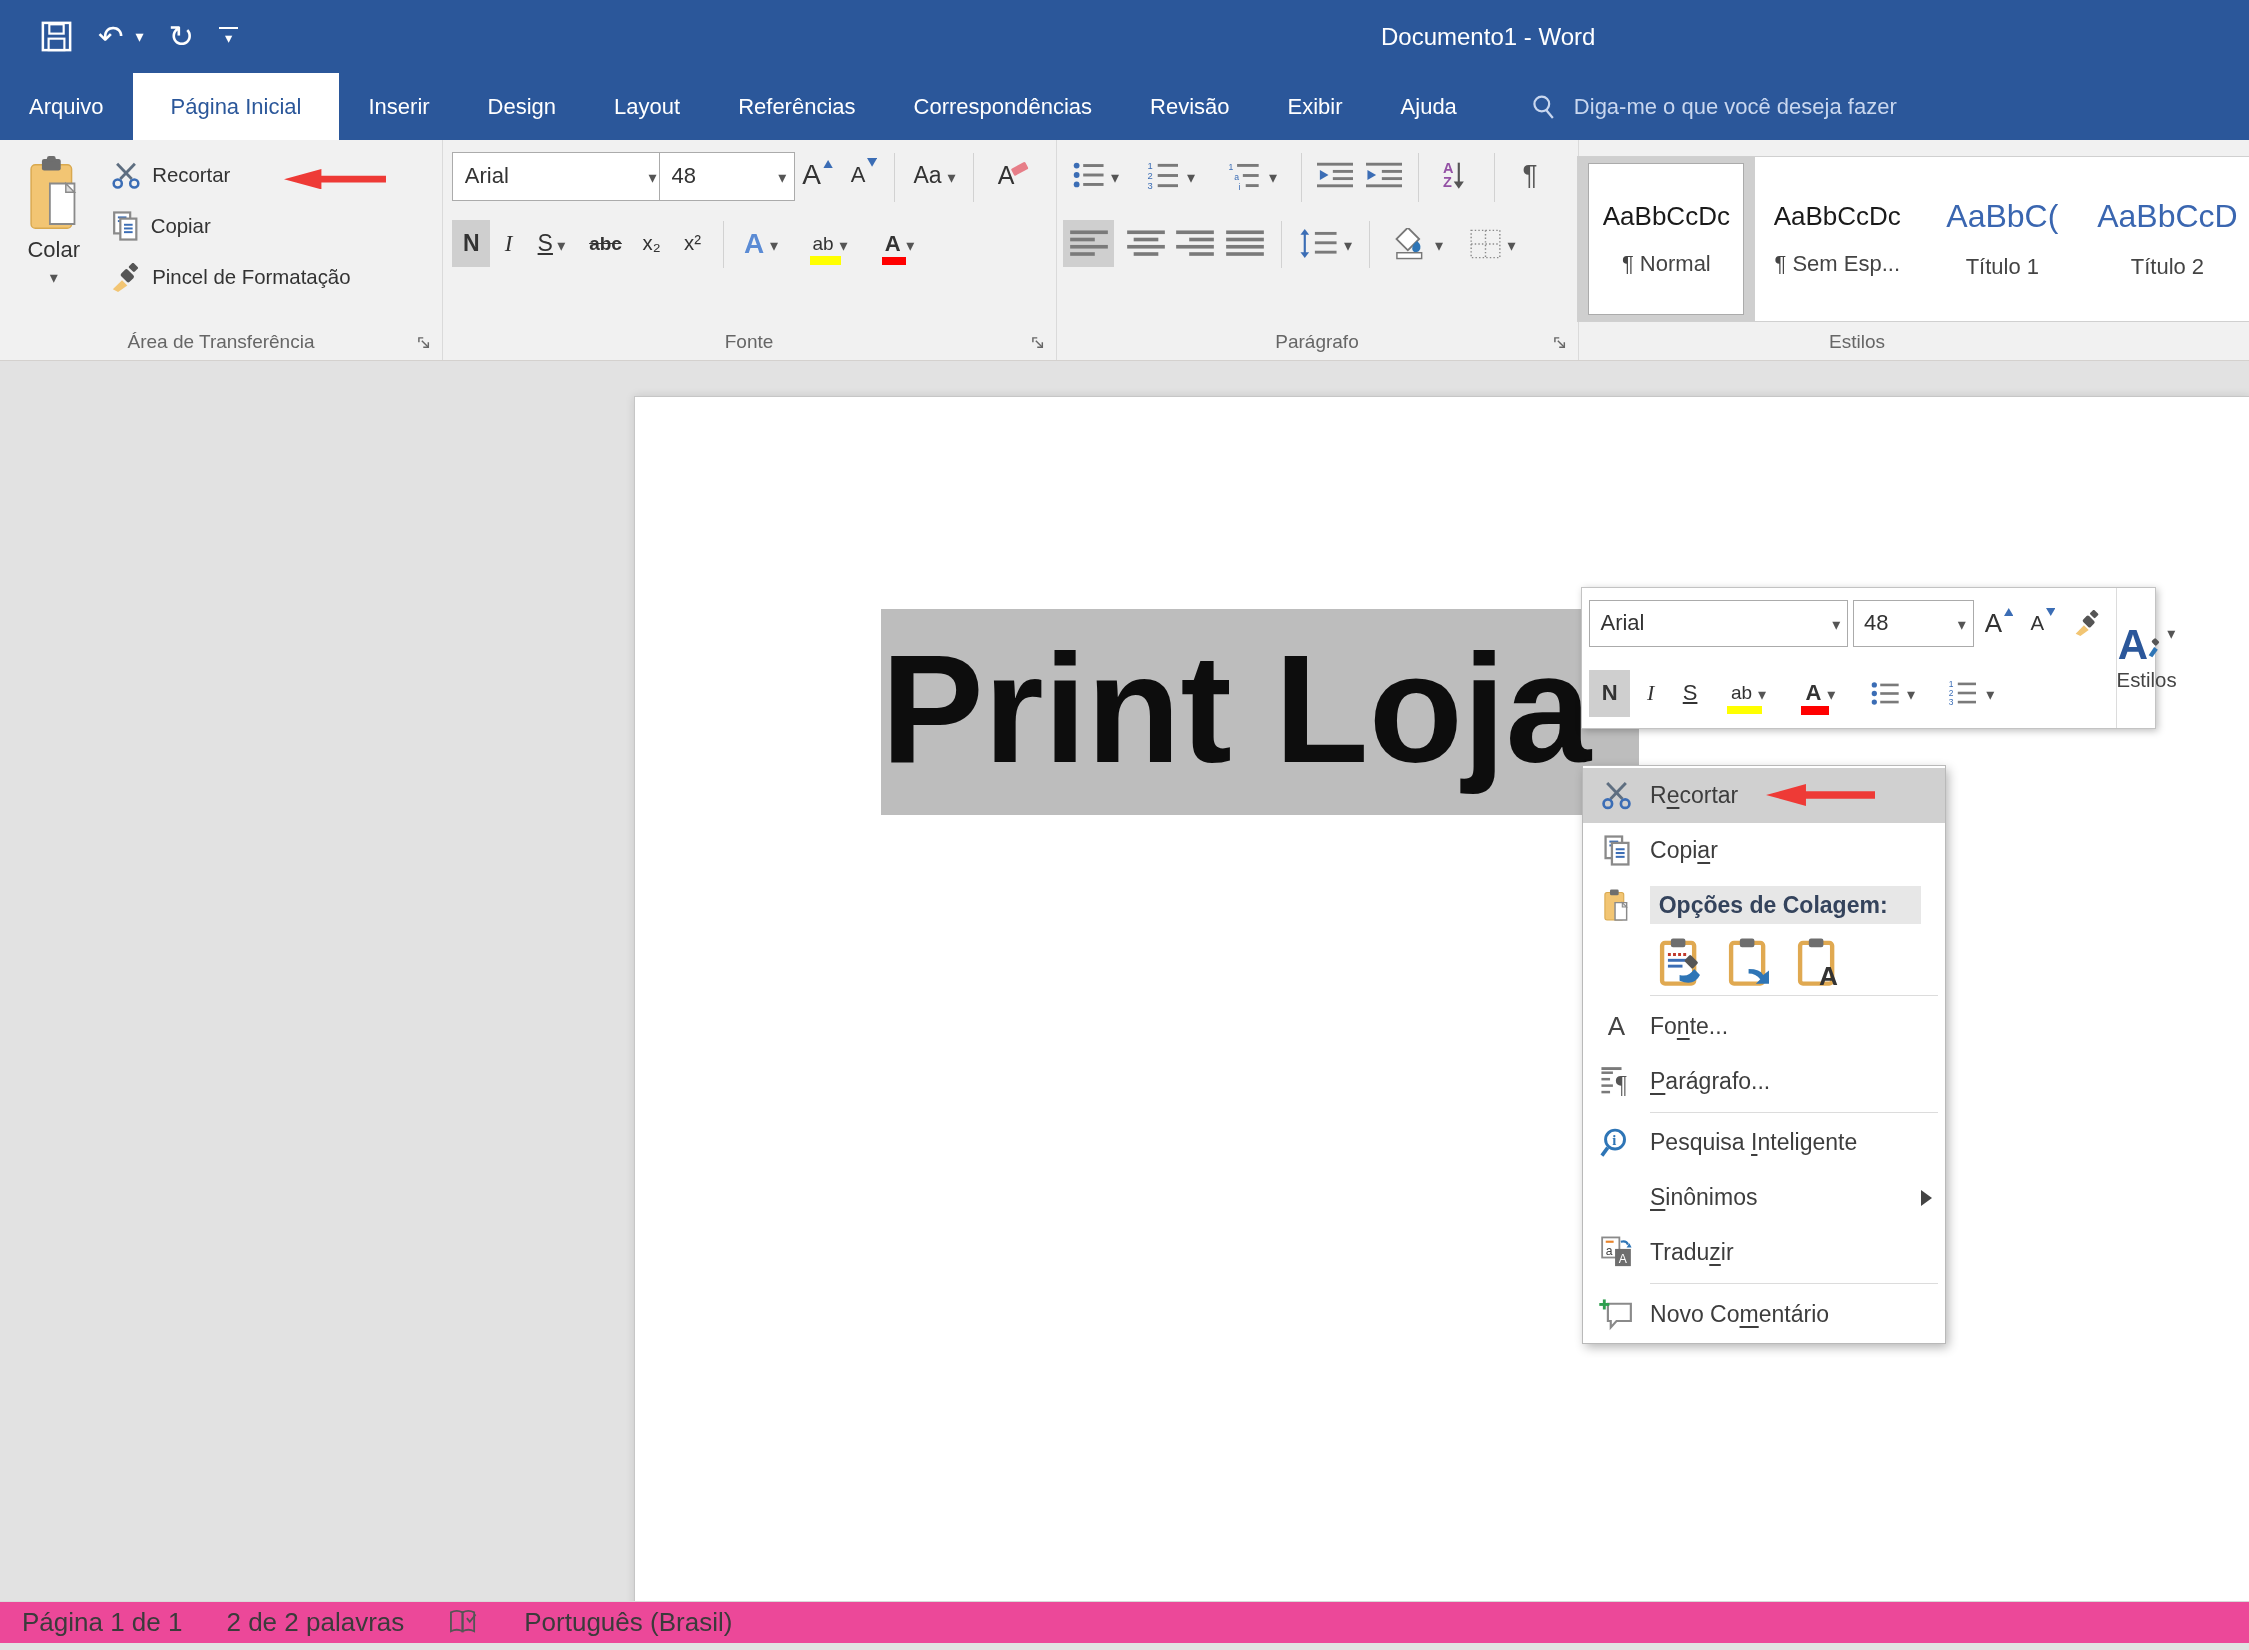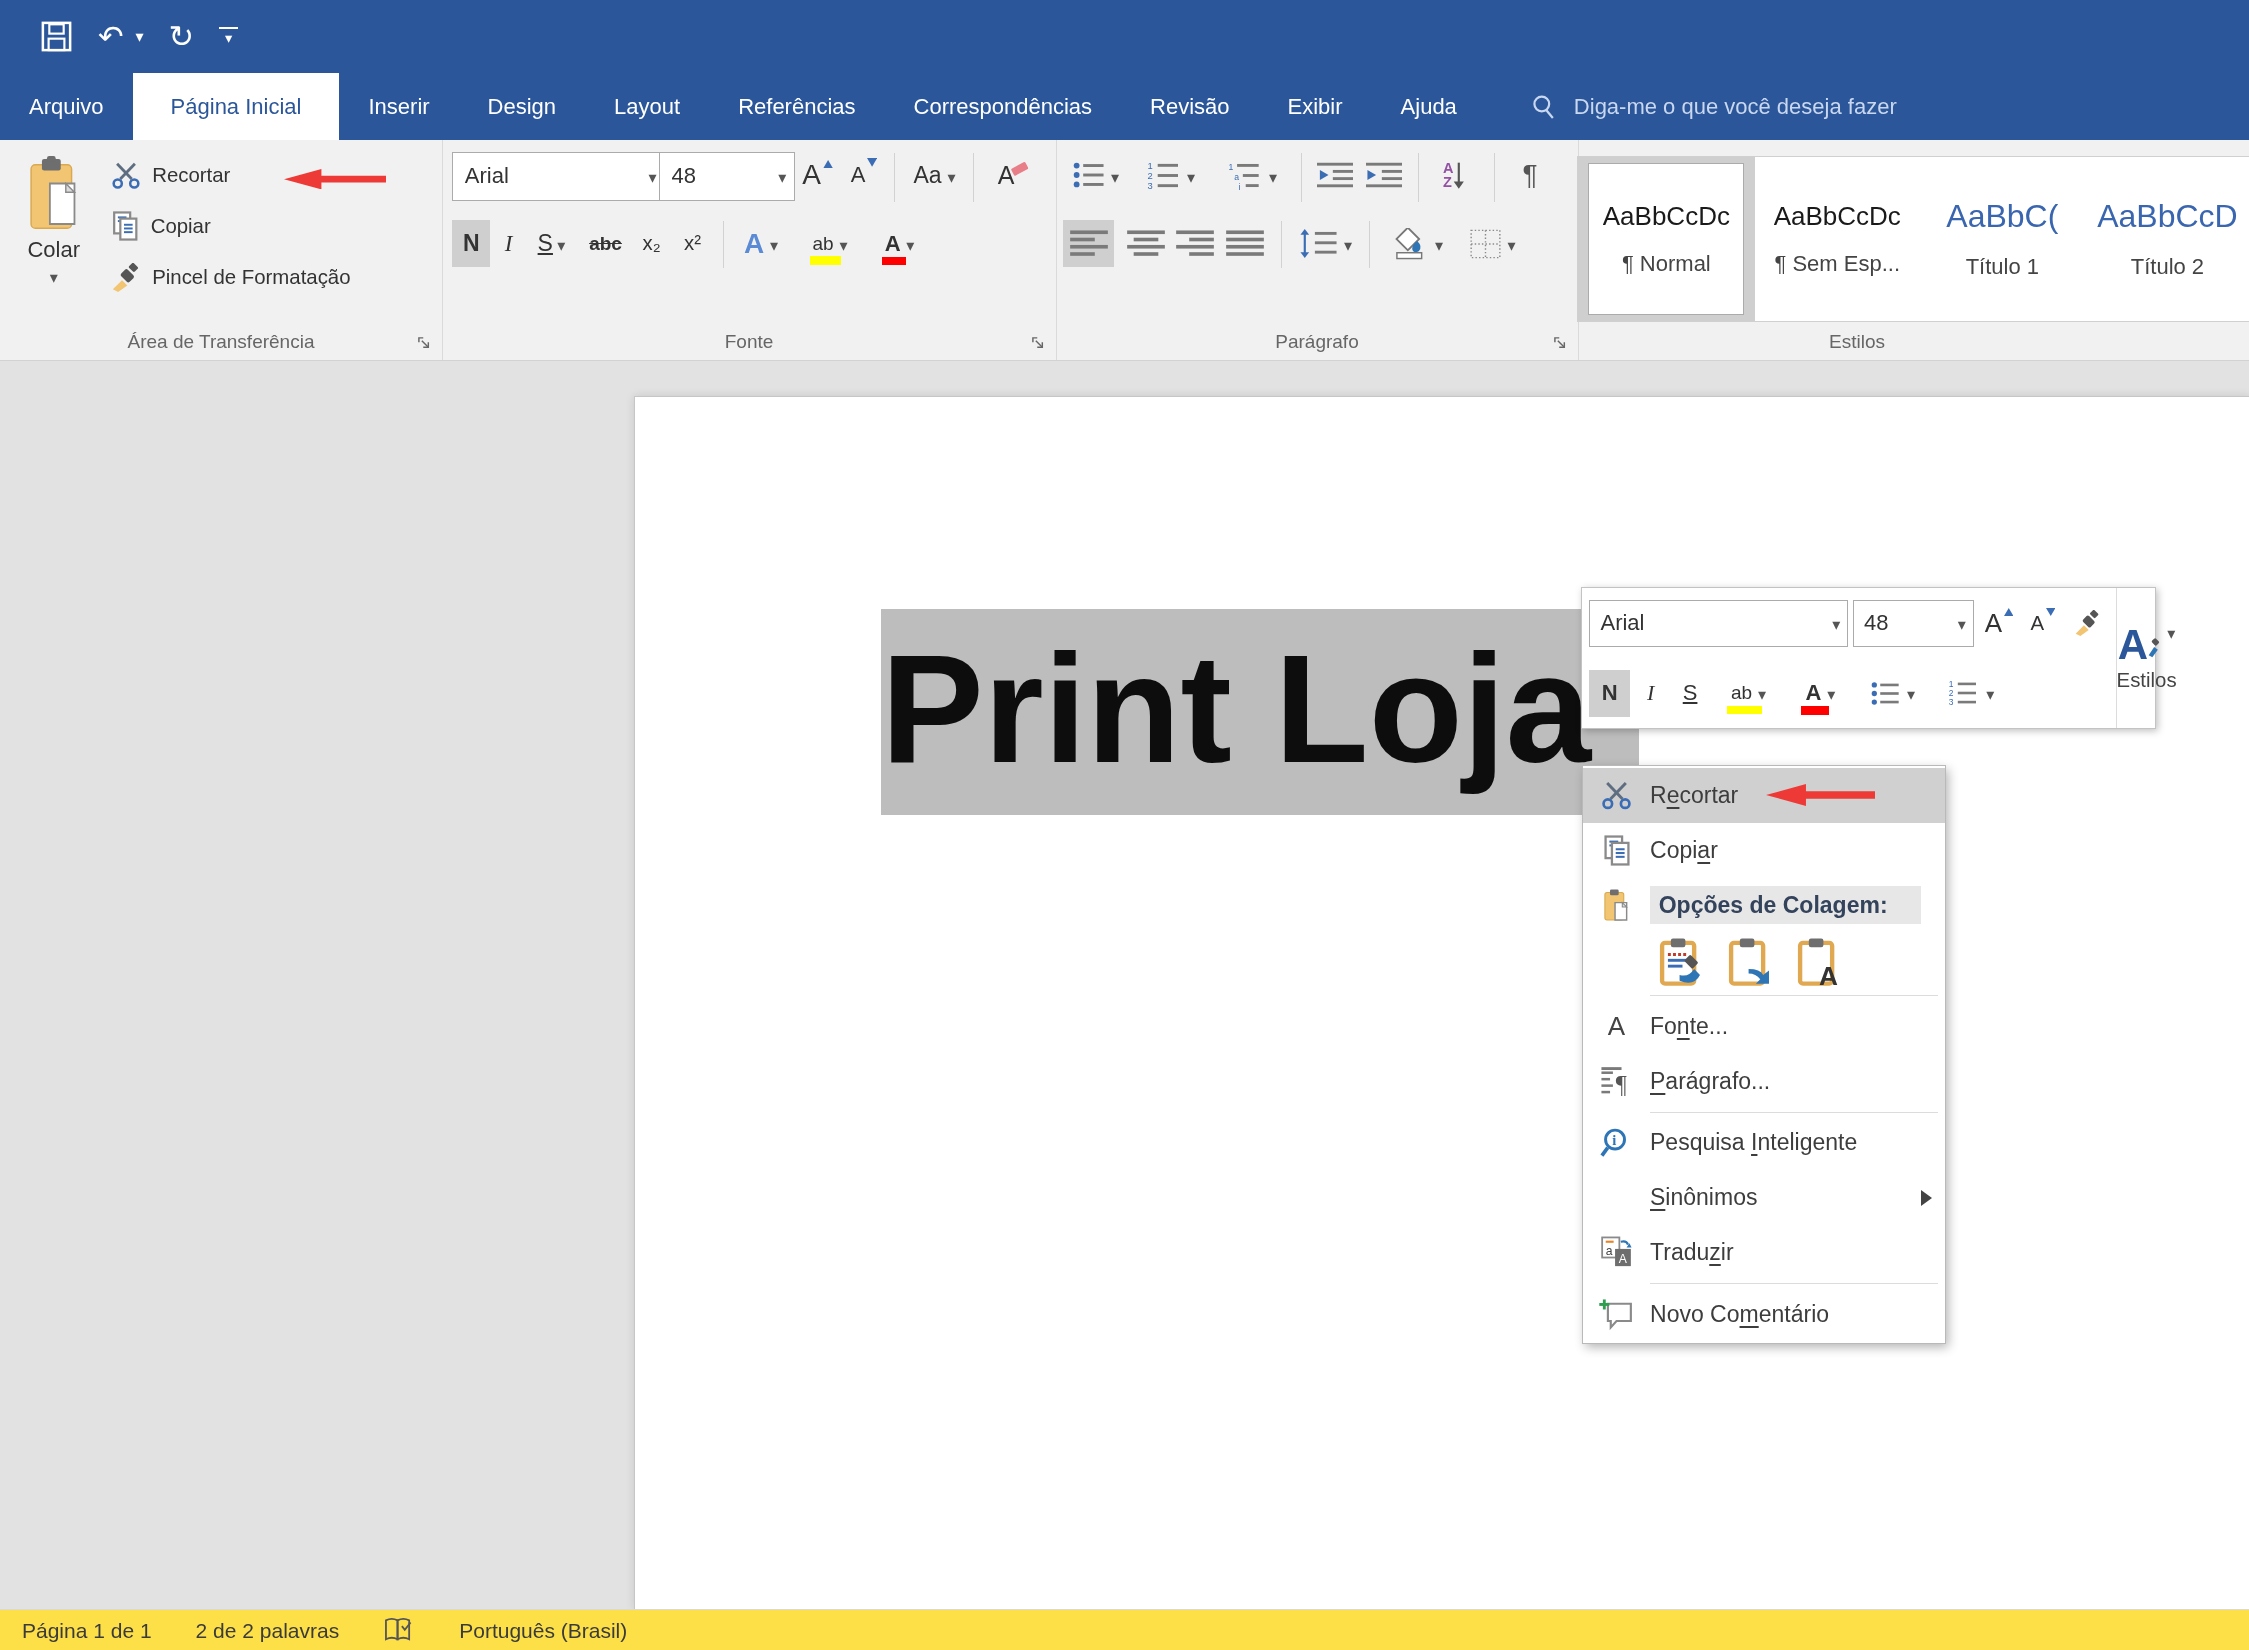--- a/index.html
+++ b/index.html
@@ -63,21 +63,21 @@
   .mi u{text-decoration-thickness:1.5px;text-underline-offset:3.6px;}
   .mi .sub{position:absolute;right:13px;width:0;height:0;border-left:11.6px solid #444;border-top:8px solid transparent;border-bottom:8px solid transparent;}
   .mi-sep{height:0.7px;background:#dcdcdc;margin:2.9px 7.3px 2.9px 67px;}
   .mi-header .lab{background:#e7e7e7;padding:5.8px 33px 5.8px 8.7px;font-weight:700;color:#34435c;}
   .paste-row{height:60px;display:flex;align-items:center;gap:22px;padding-left:76px;}
   .paste-opt{width:47px;height:51px;position:relative;}
   
   .red-arrow{position:absolute;z-index:9;}
   .red-arrow polygon{fill:#ee3a36;}
   
-  .statusbar{position:absolute;left:0;bottom:0;width:100%;height:41px;background:#fde047;border-top:0.7px solid #d9d9d9;display:flex;align-items:center;font-size:21px;color:#3b3b3b;gap:0;}
+  .statusbar{position:absolute;left:0;bottom:8px;width:100%;height:41px;background:#ec4899;border-top:0.7px solid #d9d9d9;display:flex;align-items:center;font-size:26px;color:#3b3b3b;gap:0;}
   .sb-item{padding:0 22px;display:flex;align-items:center;gap:10.2px;}
   
   .mini-lines rect{fill:#7a7a7a;}
   .blue{color:#3b6db5;}
   svg{display:block;}
 </style>
 </head>
 <body>
 
 <div id="app">
@@ -92,20 +92,21 @@
           </svg>
       </span>
       <span class="g">↶</span>
       <span class="caret-sm">▾</span>
       <span class="g">↻</span>
       <span class="custom-qat">
         <span class="bar"></span>
         <span class="c">▾</span>
       </span>
     </div>
+    <div class="win-title">Documento1 - Word</div>
   </div>
 
   <div class="tabrow">
     <div class="tab">Arquivo</div>
     <div class="tab active">Página Inicial</div>
     <div class="tab">Inserir</div>
     <div class="tab">Design</div>
     <div class="tab">Layout</div>
     <div class="tab">Referências</div>
     <div class="tab">Correspondências</div>

